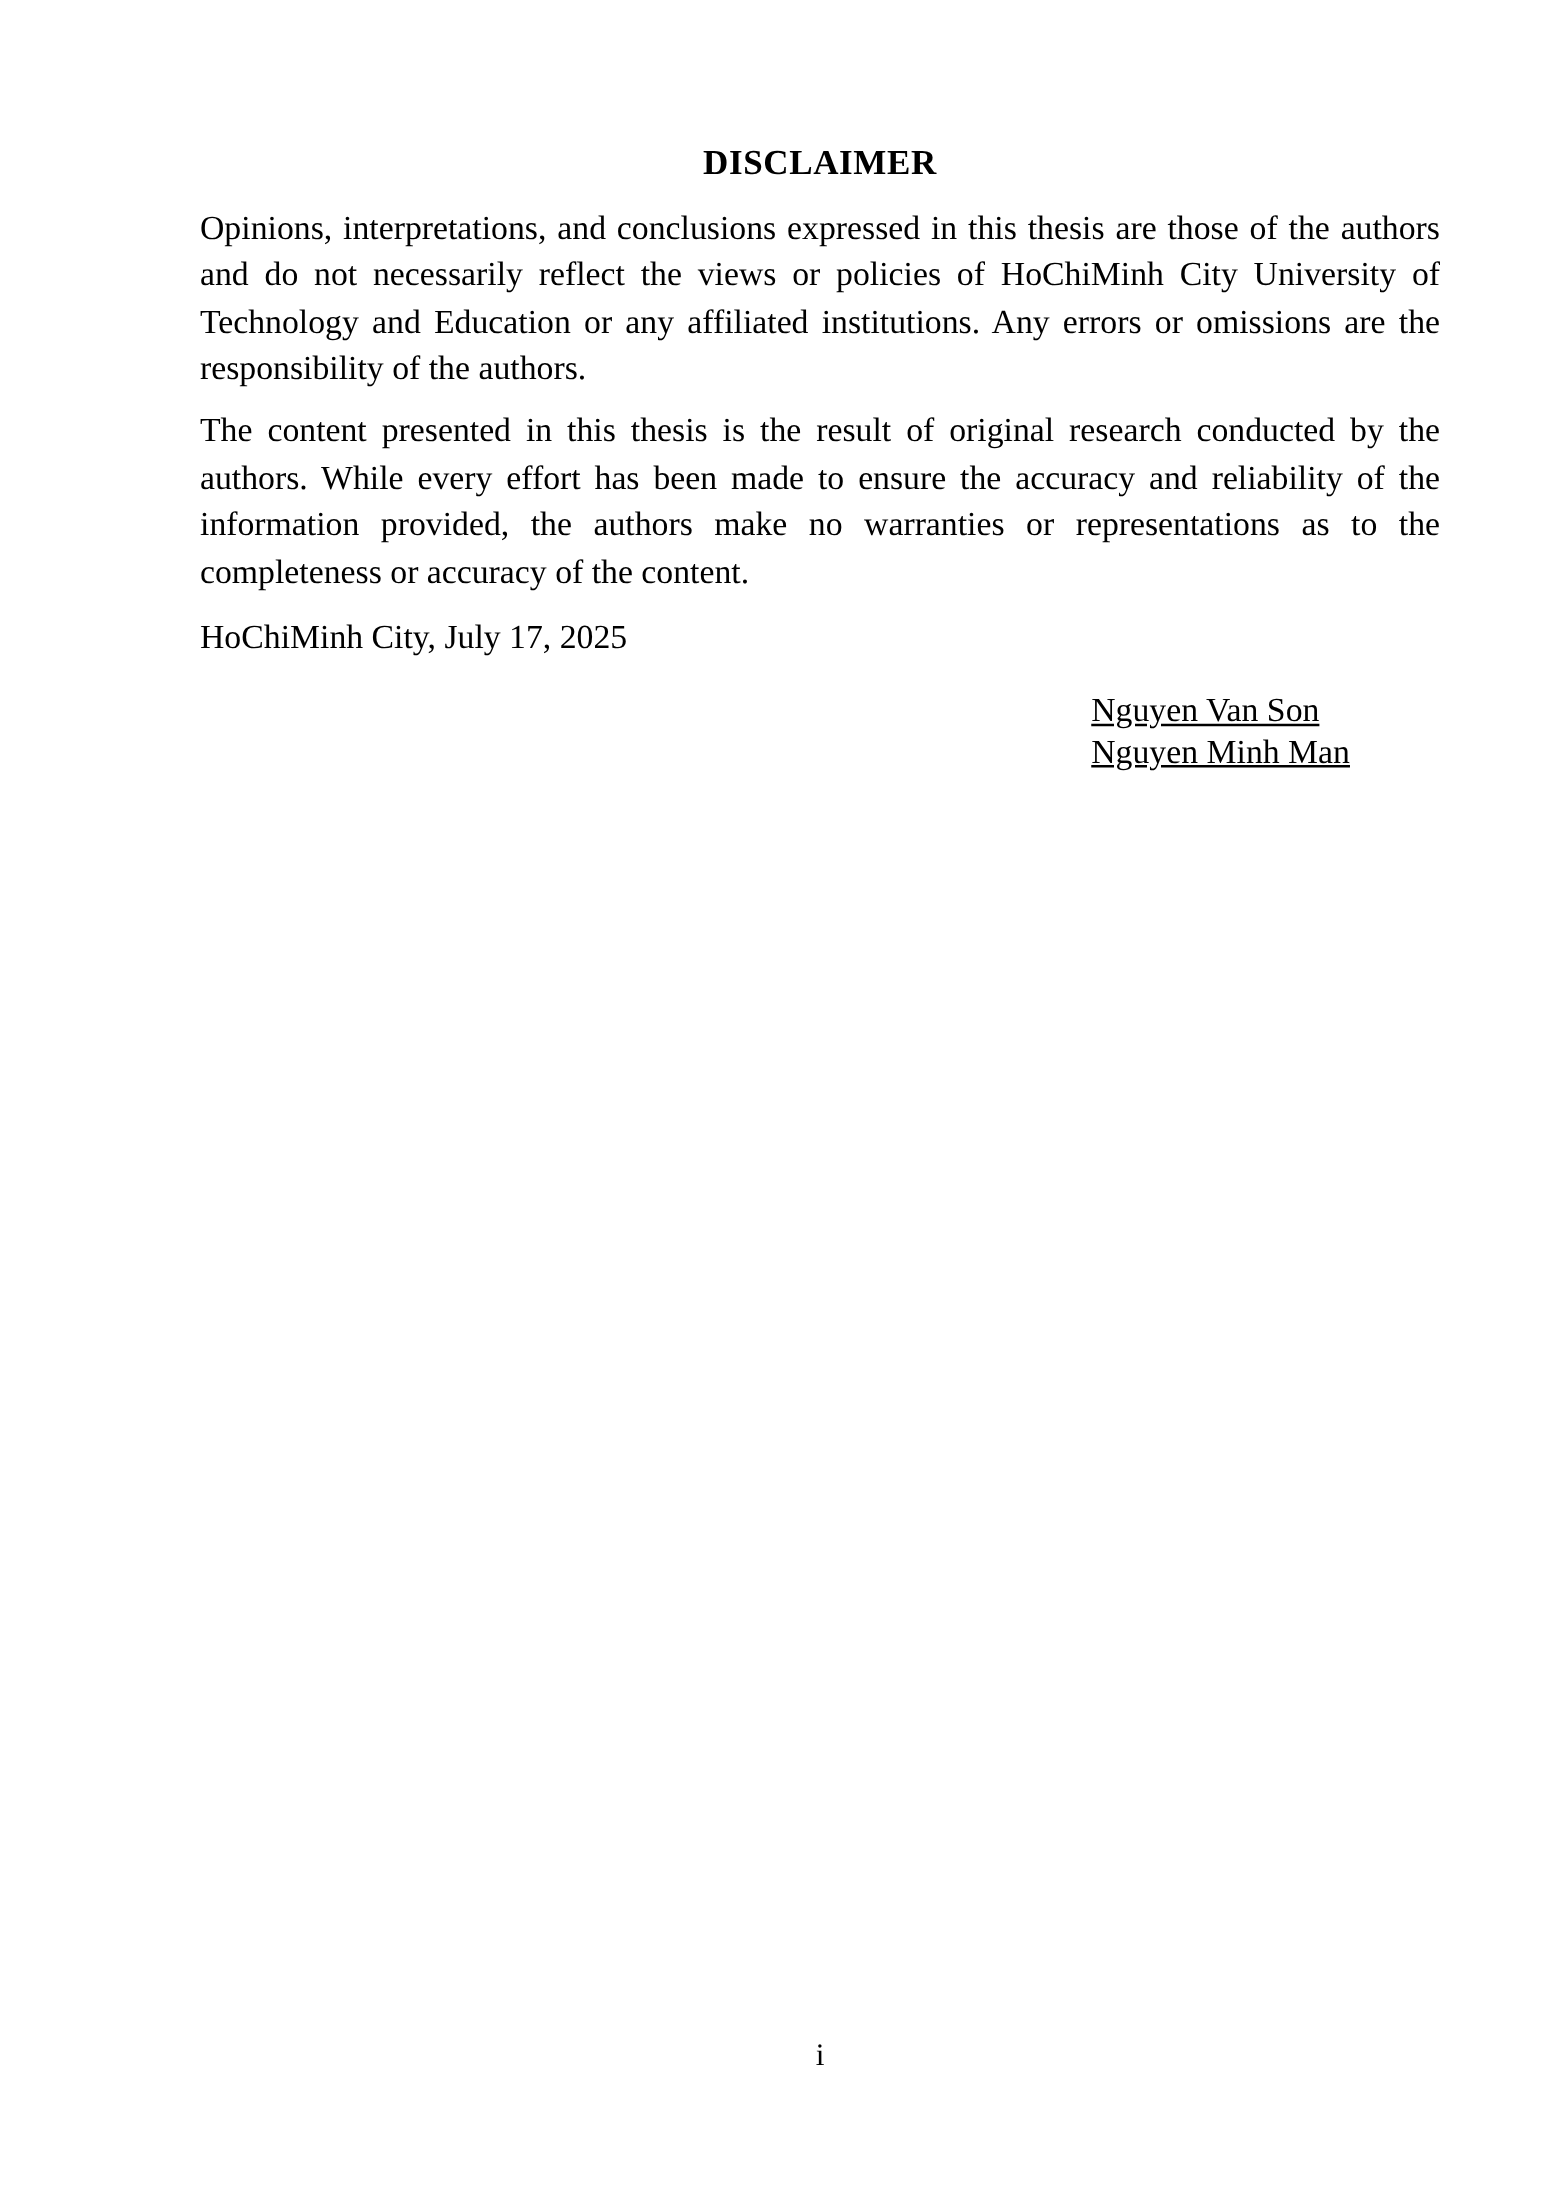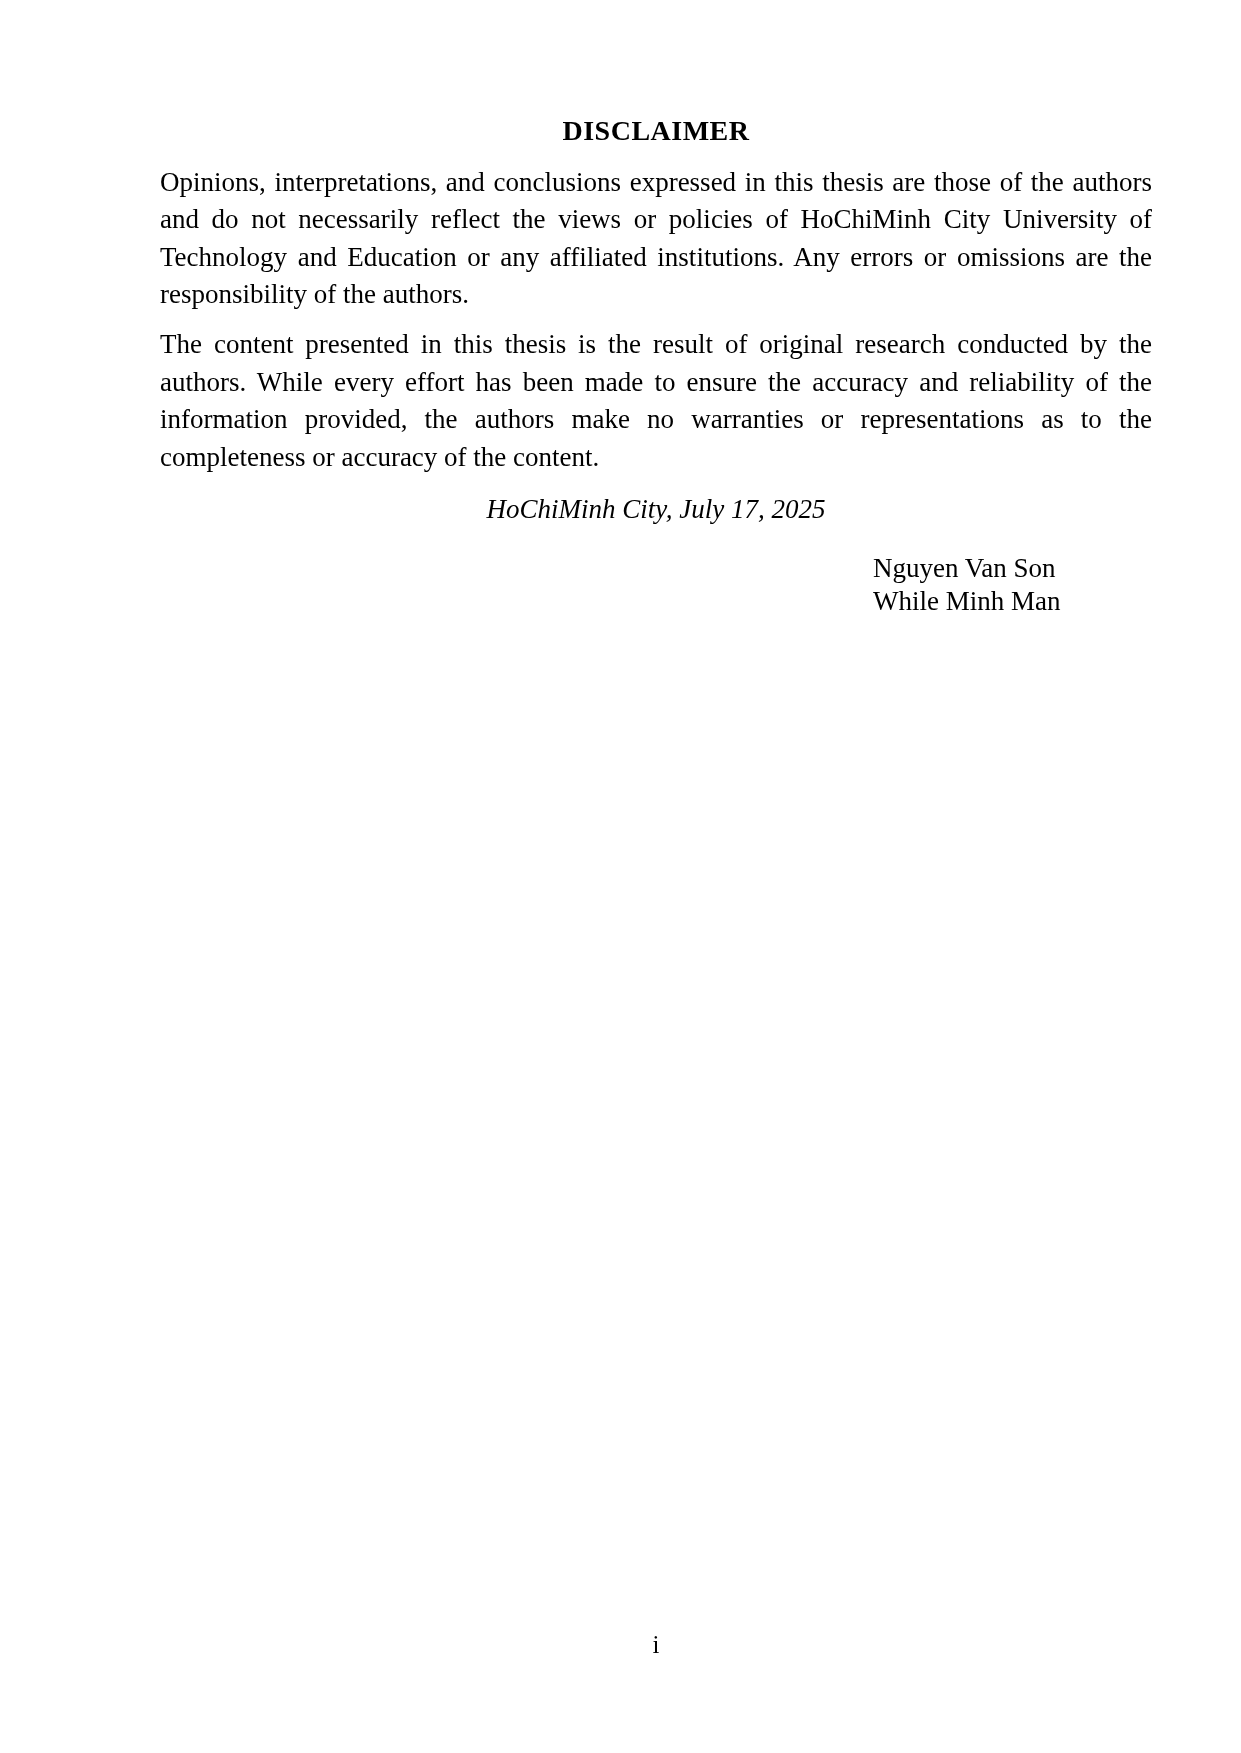--- a/index.html
+++ b/index.html
@@ -31,26 +31,26 @@
     text-align: center;
     letter-spacing: 0.5px;
   }
   .content p.body-par {
     margin: 0 0 12.5px 0;
     text-align: justify;
     text-align-last: left;
   }
   .dateline {
     margin: 15px 0 0 0;
-    text-align: center;
-    font-style: italic;
+    text-align: left;
   }
   .signatures {
     margin: 23px 0 0 713px;
     line-height: 33px;
+    text-decoration: underline;
   }
   .folio {
     position: absolute;
     left: 160px;
     top: 1630px;
     width: 992px;
     text-align: center;
     font-size: 25px;
     line-height: 30px;
   }
@@ -65,18 +65,18 @@
     <p class="body-par">Opinions, interpretations, and conclusions expressed in this thesis are those of the authors and do not necessarily reflect the views or policies of HoChiMinh City University of Technology and Education or any affiliated institutions. Any errors or omissions are the responsibility of the authors.</p>
 
     <p class="body-par">The content presented in this thesis is the result of original research conducted by the authors. While every effort has been made to ensure the accuracy and reliability of the information provided, the authors make no warranties or representations as to the completeness or accuracy of the content.</p>
 
 
 
     <p class="dateline">HoChiMinh City, July 17, 2025</p>
 
     <div class="signatures">
       <div>Nguyen Van Son</div>
-      <div>While Minh Man</div>
+      <div>Nguyen Minh Man</div>
     </div>
   </div>
 
   <div class="folio">i</div>
 </div>
 
 </body></html>

